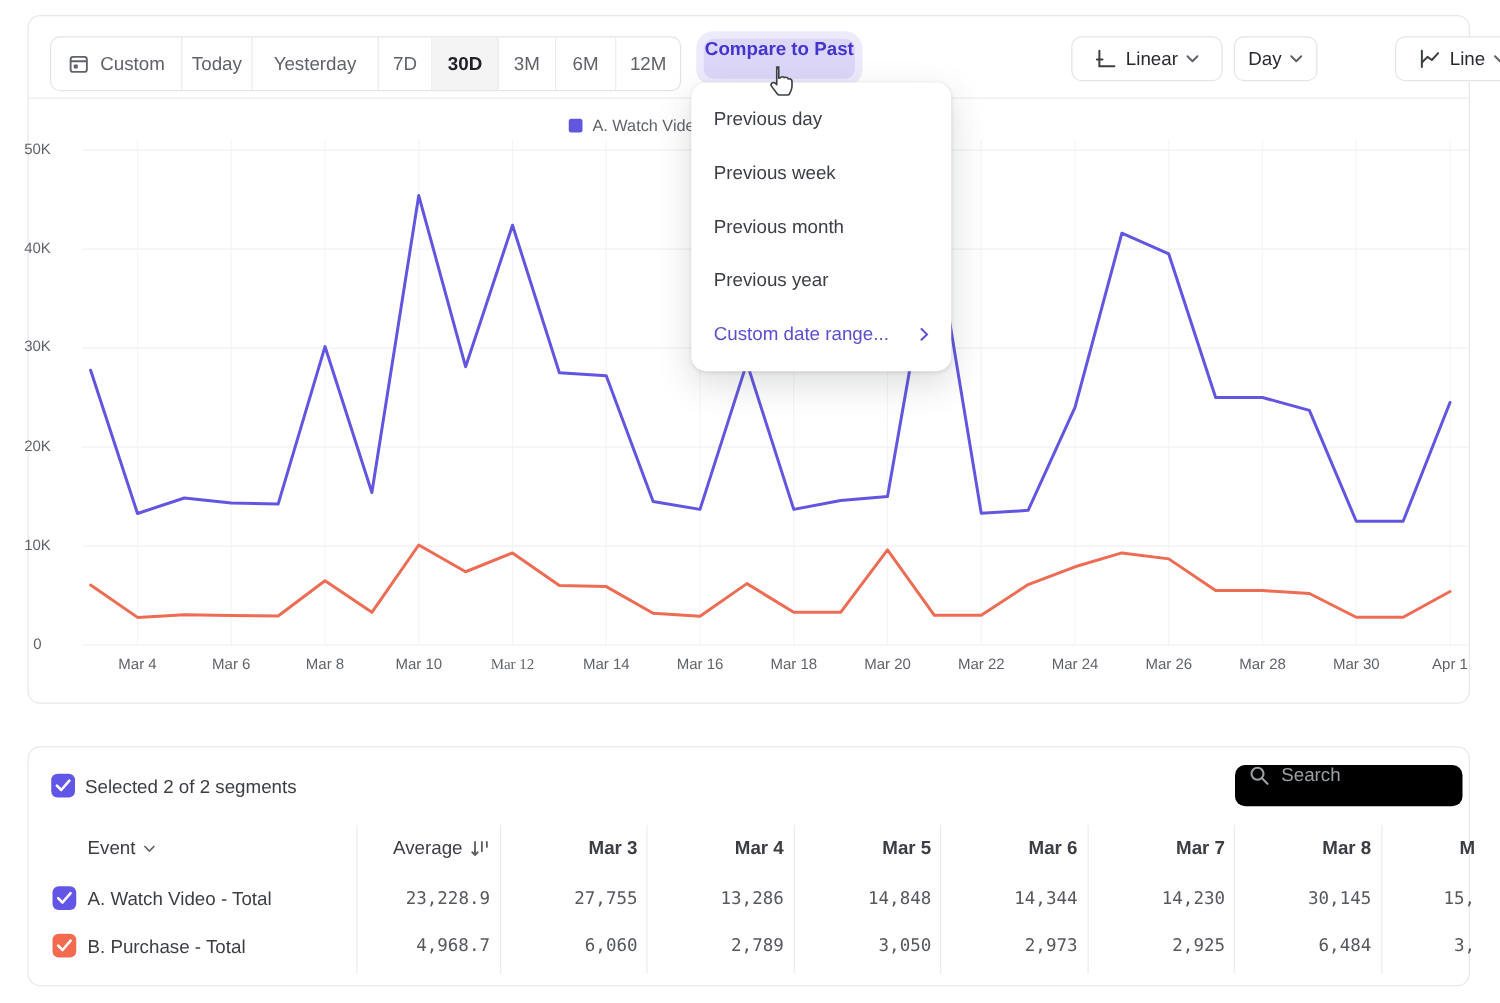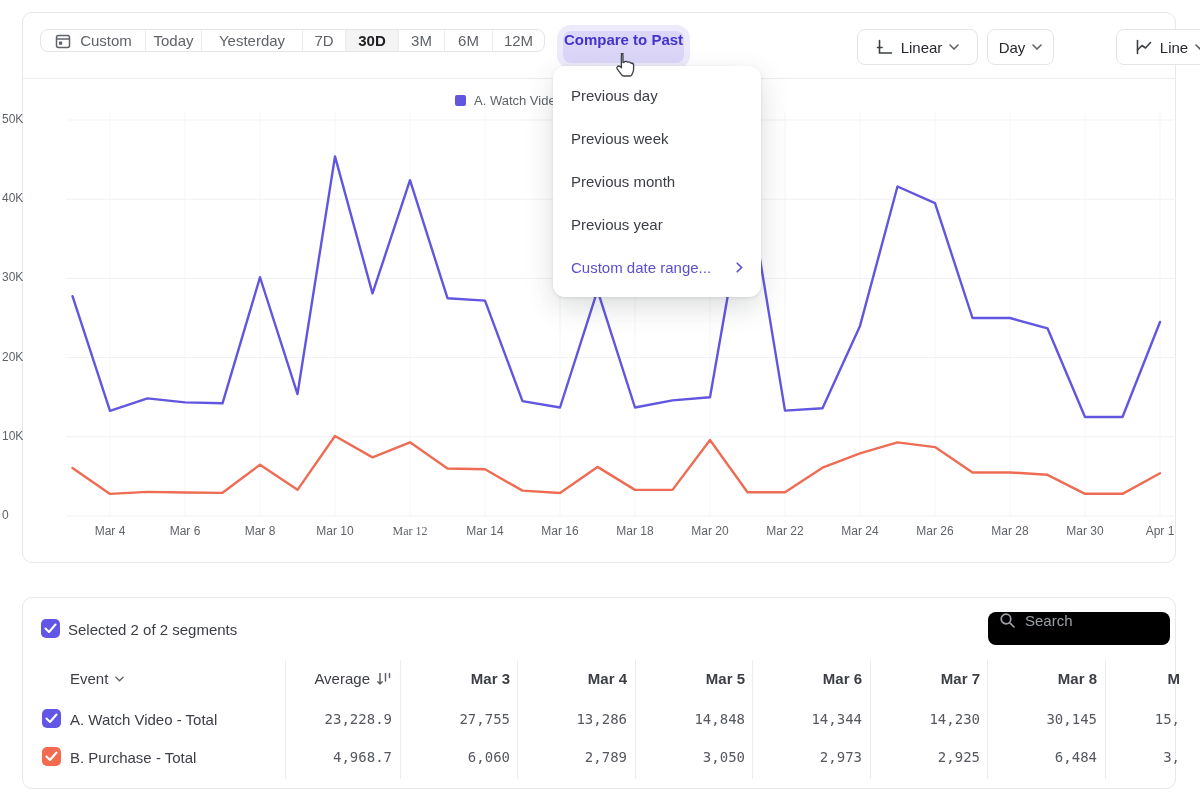--- a/index.html
+++ b/index.html
@@ -5,21 +5,21 @@
   *{box-sizing:border-box;margin:0;padding:0}
   html,body{background:#fff}
   .page{position:relative;width:1200px;height:802px;background:#fff;
         font-family:"Liberation Sans",sans-serif;overflow:hidden}
 
   .card{position:absolute;background:#fff;border:1px solid #e7e8ea;border-radius:10px}
   #card-chart{left:22px;top:12px;width:1154px;height:551px}
   #card-table{left:22px;top:597px;width:1154px;height:192px;overflow:hidden}
 
   
-  #segmented{position:absolute;left:40px;top:29px;height:23px;display:flex;
+  #segmented{position:absolute;left:40px;top:29px;height:44px;display:flex;
              border:1px solid #e4e5e7;border-radius:8px;background:#fff;overflow:hidden;z-index:3}
   .seg{display:flex;align-items:center;justify-content:center;gap:8px;height:100%;
        font-size:15px;color:#5f6368;border-right:1px solid #ececee;cursor:pointer;white-space:nowrap}
   .seg:last-child{border-right:none}
   .seg.active{background:#f4f4f5;color:#202124;font-weight:700}
   .w-custom{width:105px}.w-today{width:56px}.w-yest{width:101px}.w-7d{width:43px}
   .w-30d{width:53px}.w-3m{width:46px}.w-6m{width:48px}.w-12m{width:51px}
 
   #compare-btn{position:absolute;left:563px;top:31px;width:121px;height:32px;
       background:#dcd7f8;border-radius:8px;box-shadow:0 0 0 6px #eceafb;
@@ -31,21 +31,21 @@
       font-size:15px;font-weight:500;color:#27292e;z-index:3;cursor:pointer}
   #btn-linear{left:857px;width:121px}
   #btn-day{left:987px;width:67px}
   #btn-line{left:1116px;width:108px}
 
   #toolbar-divider{position:absolute;left:23px;top:78px;width:1153px;height:1px;background:#ededee}
 
   
   #chart-svg{position:absolute;left:0;top:0;width:1200px;height:802px;z-index:1;pointer-events:none}
   #chart-ticks{position:absolute;left:0;top:0;width:1200px;height:802px;z-index:1;pointer-events:none}
-  .ytick{position:absolute;left:2px;width:56px;text-align:left;font-size:12px;color:#5f6368}
+  .ytick{position:absolute;left:2px;width:56px;text-align:center;font-size:12px;color:#5f6368}
   .xtick{position:absolute;width:64px;text-align:center;font-size:12px;color:#5f6368}
 
   #legend{position:absolute;left:455px;top:93px;display:flex;align-items:center;gap:8px;z-index:2;cursor:pointer}
   .legend-swatch{width:11px;height:11px;border-radius:2px;background:#6a5ced}
   .legend-label{font-size:13px;color:#5f6368;white-space:nowrap}
 
   
   #dropdown{position:absolute;left:553px;top:66px;width:208px;background:#fff;border-radius:12px;
       box-shadow:0 1px 3px rgba(60,64,67,.12),0 10px 28px rgba(60,64,67,.18);
       padding:8px 0;z-index:10}

